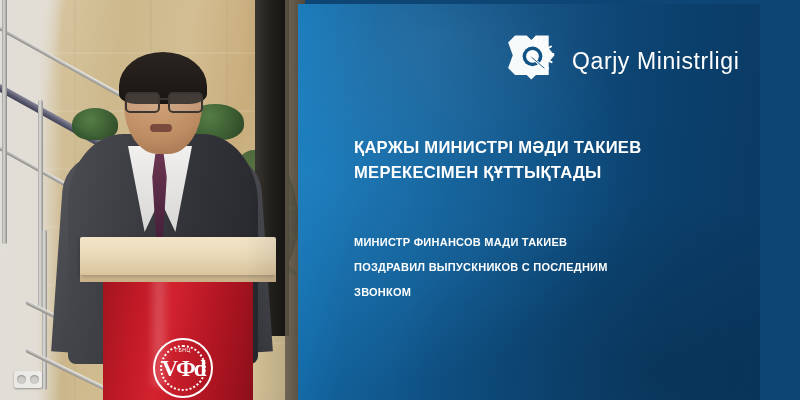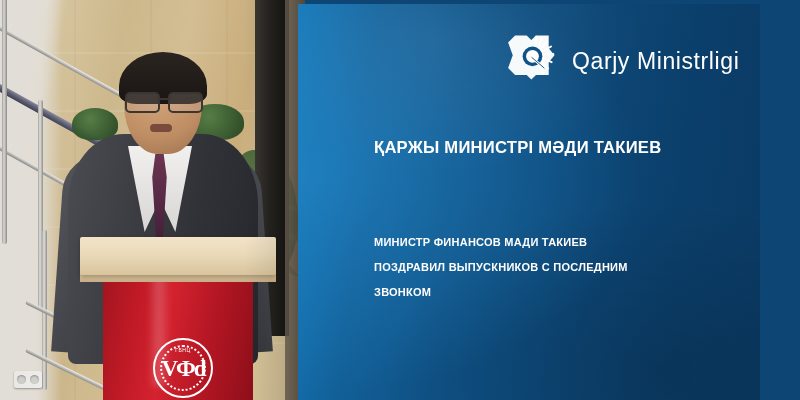--- a/index.html
+++ b/index.html
@@ -353,21 +353,21 @@
   .headline-kk {
     top: 131px;
     font-size: 16.6px;
     line-height: 25px;
   }
   .headline-ru {
     top: 226px;
     font-size: 11px;
     line-height: 25px;
   }
-  .headline .ln { display:block; white-space: nowrap; margin-left: 20px; }
+  .headline .ln { display:block; white-space: nowrap; }
 </style>
 </head>
 <body>
 
 <div class="banner">
 
   <div class="photo">
     <div class="wall"></div>
     <div class="wall-seams"></div>
     <div class="wall-light"></div>
@@ -463,20 +463,21 @@
           <circle cx="56" cy="42" r="11" fill="#ffffff"></circle>
           <line x1="55" y1="44" x2="76" y2="62" stroke="#ffffff" stroke-width="4.6" stroke-linecap="round"></line>
           <line x1="55" y1="44" x2="76" y2="62" stroke="#0f5286" stroke-width="1.6" stroke-linecap="round"></line>
         </svg>
       </div>
       <div class="logo-word">Qarjy Ministrligi</div>
     </div>
 
     <div class="headline headline-kk">
       <span class="ln">ҚАРЖЫ МИНИСТРІ МӘДИ ТАКИЕВ</span>
+      <span class="ln">МЕРЕКЕСІМЕН ҚҰТТЫҚТАДЫ</span>
     </div>
 
     <div class="headline headline-ru">
       <span class="ln">МИНИСТР ФИНАНСОВ МАДИ ТАКИЕВ</span>
       <span class="ln">ПОЗДРАВИЛ ВЫПУСКНИКОВ С ПОСЛЕДНИМ</span>
       <span class="ln">ЗВОНКОМ</span>
     </div>
   </div>
 
 </div>

